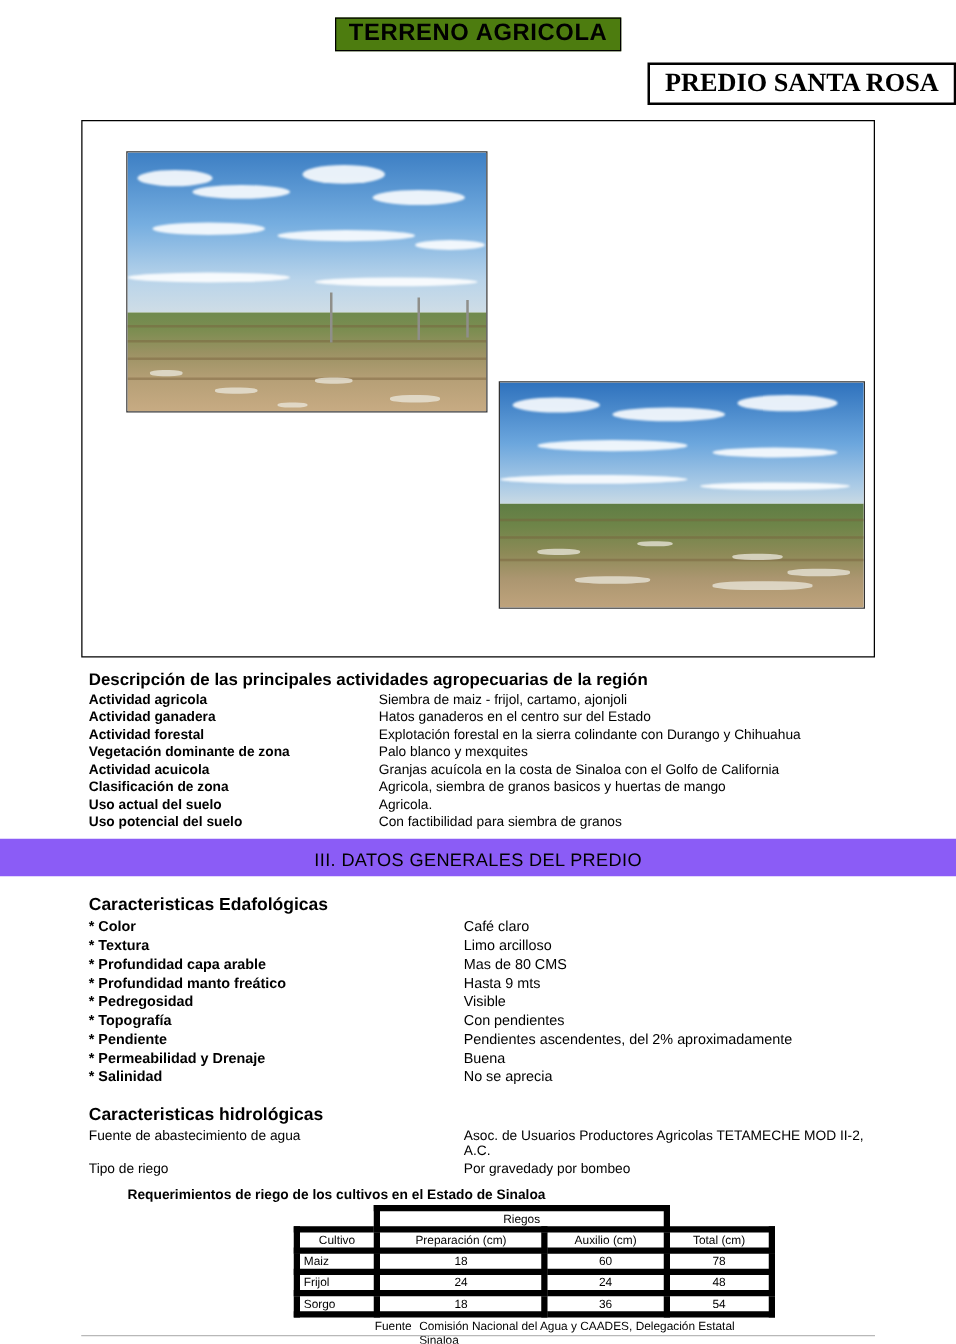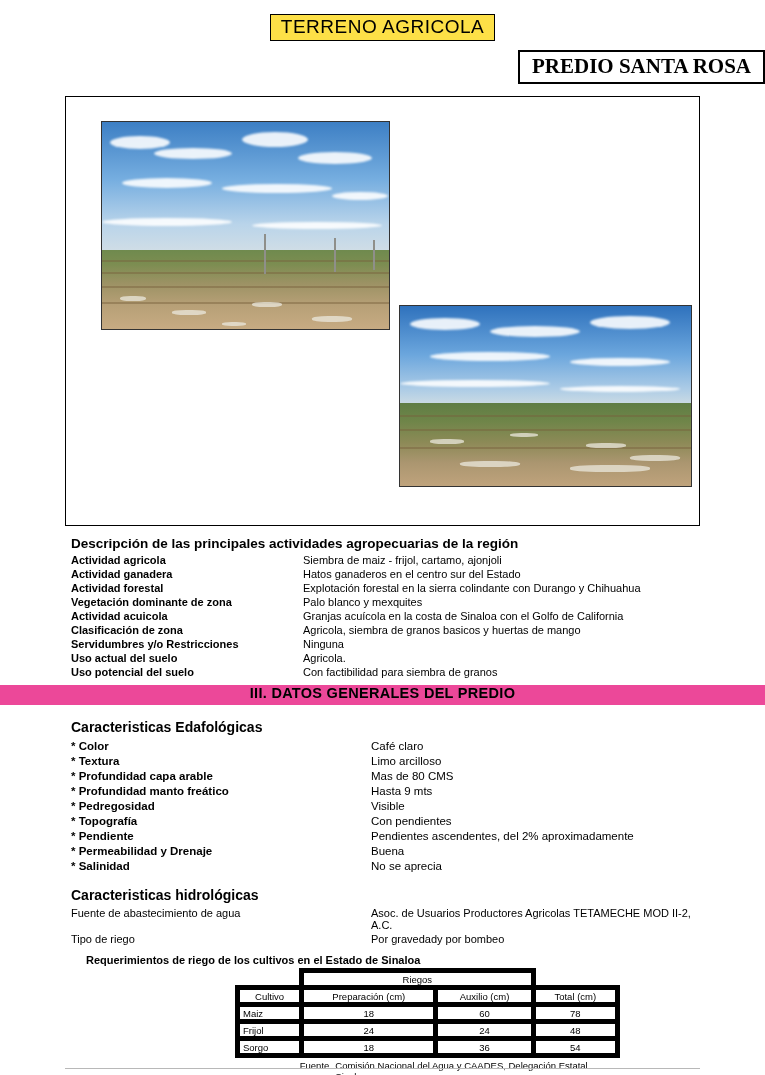--- a/index.html
+++ b/index.html
@@ -23,23 +23,23 @@
   }
 
   
   .title-wrap {
     text-align: center;
     padding-top: 14px;
   }
   .title-1 {
     display: inline-block;
     font-size: 19px;
-    font-weight: normal;
+    font-weight: bold;
     letter-spacing: 0.5px;
-    background: #fde047;
+    background: #4d7c0f;
     border: 1px solid #000;
     padding: 1px 10px 2px 10px;
     font-family: "Liberation Sans", sans-serif;
   }
   .title-2-wrap {
     text-align: right;
     margin-top: 9px;
   }
   .title-2 {
     display: inline-block;
@@ -144,26 +144,26 @@
     padding-left: 6px;
     white-space: nowrap;
   }
   table.kv td.v {
     font-weight: normal;
   }
 
   
   .banner {
     margin-top: 6px;
-    background: #ec4899;
+    background: #8b5cf6;
     text-align: center;
     font-size: 14.5px;
-    font-weight: bold;
+    font-weight: normal;
     letter-spacing: 0.3px;
-    padding: 0 0 4px 0;
+    padding: 10px 0 4px 0;
   }
 
   
   .group-head {
     font-size: 14px;
     font-weight: bold;
     margin: 14px 0 3px 6px;
   }
   table.kv2 {
     width: 100%;
@@ -187,21 +187,21 @@
   table.kv3 td.k {
     width: 300px;
     padding-left: 6px;
     white-space: nowrap;
   }
 
   
   .riego-caption {
     font-size: 11px;
     font-weight: bold;
-    margin: 8px 0 2px 6px;
+    margin: 8px 0 2px 22px;
     padding-left: 15px;
   }
   table.riego {
     border-collapse: collapse;
     margin-left: 170px;
     width: 385px;
     font-size: 9.5px;
   }
   table.riego td, table.riego th {
     border: 5px solid #000000;
@@ -315,24 +315,20 @@
       </tr>
       <tr>
         <td class="k">Actividad acuicola</td>
         <td class="v">Granjas acuícola en la costa de Sinaloa con el Golfo de California</td>
       </tr>
       <tr>
         <td class="k">Clasificación de zona</td>
         <td class="v">Agricola, siembra de granos basicos y huertas de mango</td>
       </tr>
       <tr>
-        <td class="k">Servidumbres y/o Restricciones</td>
-        <td class="v">Ninguna</td>
-      </tr>
-      <tr>
         <td class="k">Uso actual del suelo</td>
         <td class="v">Agricola.</td>
       </tr>
       <tr>
         <td class="k">Uso potencial del suelo</td>
         <td class="v">Con factibilidad para siembra de granos</td>
       </tr>
     </tbody>
       </table>
   </div>

